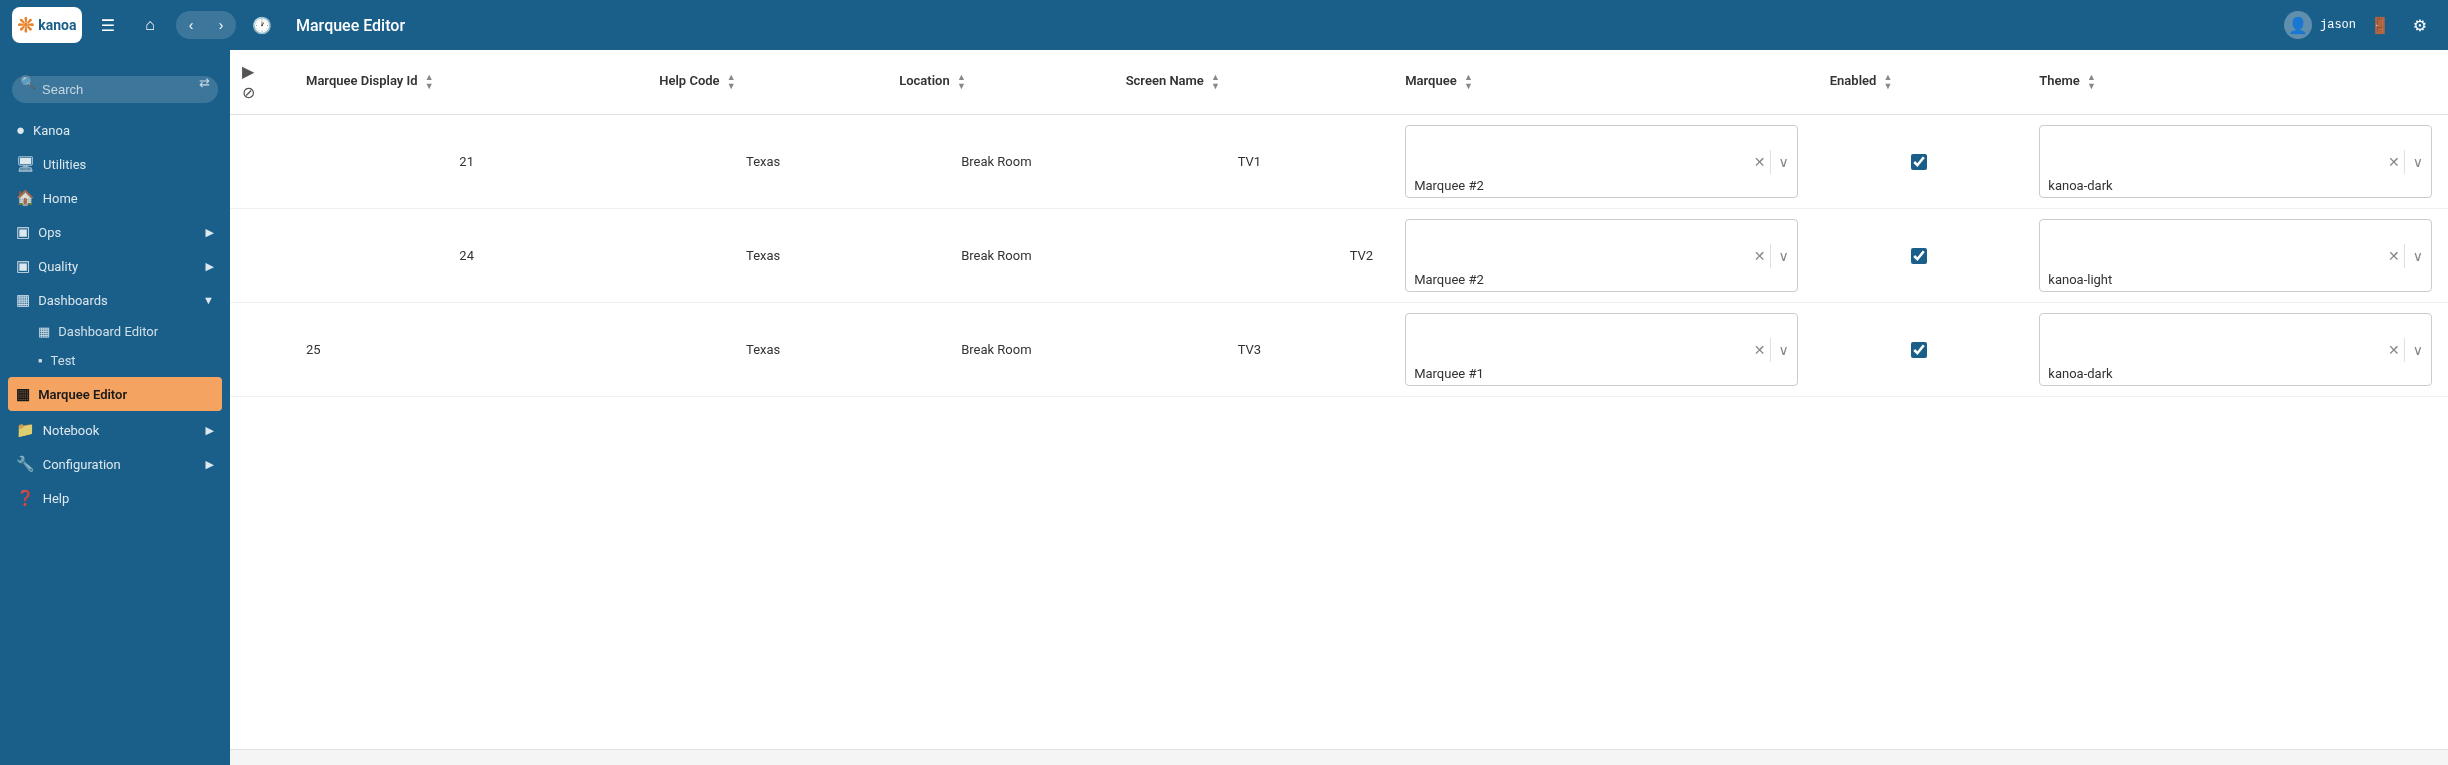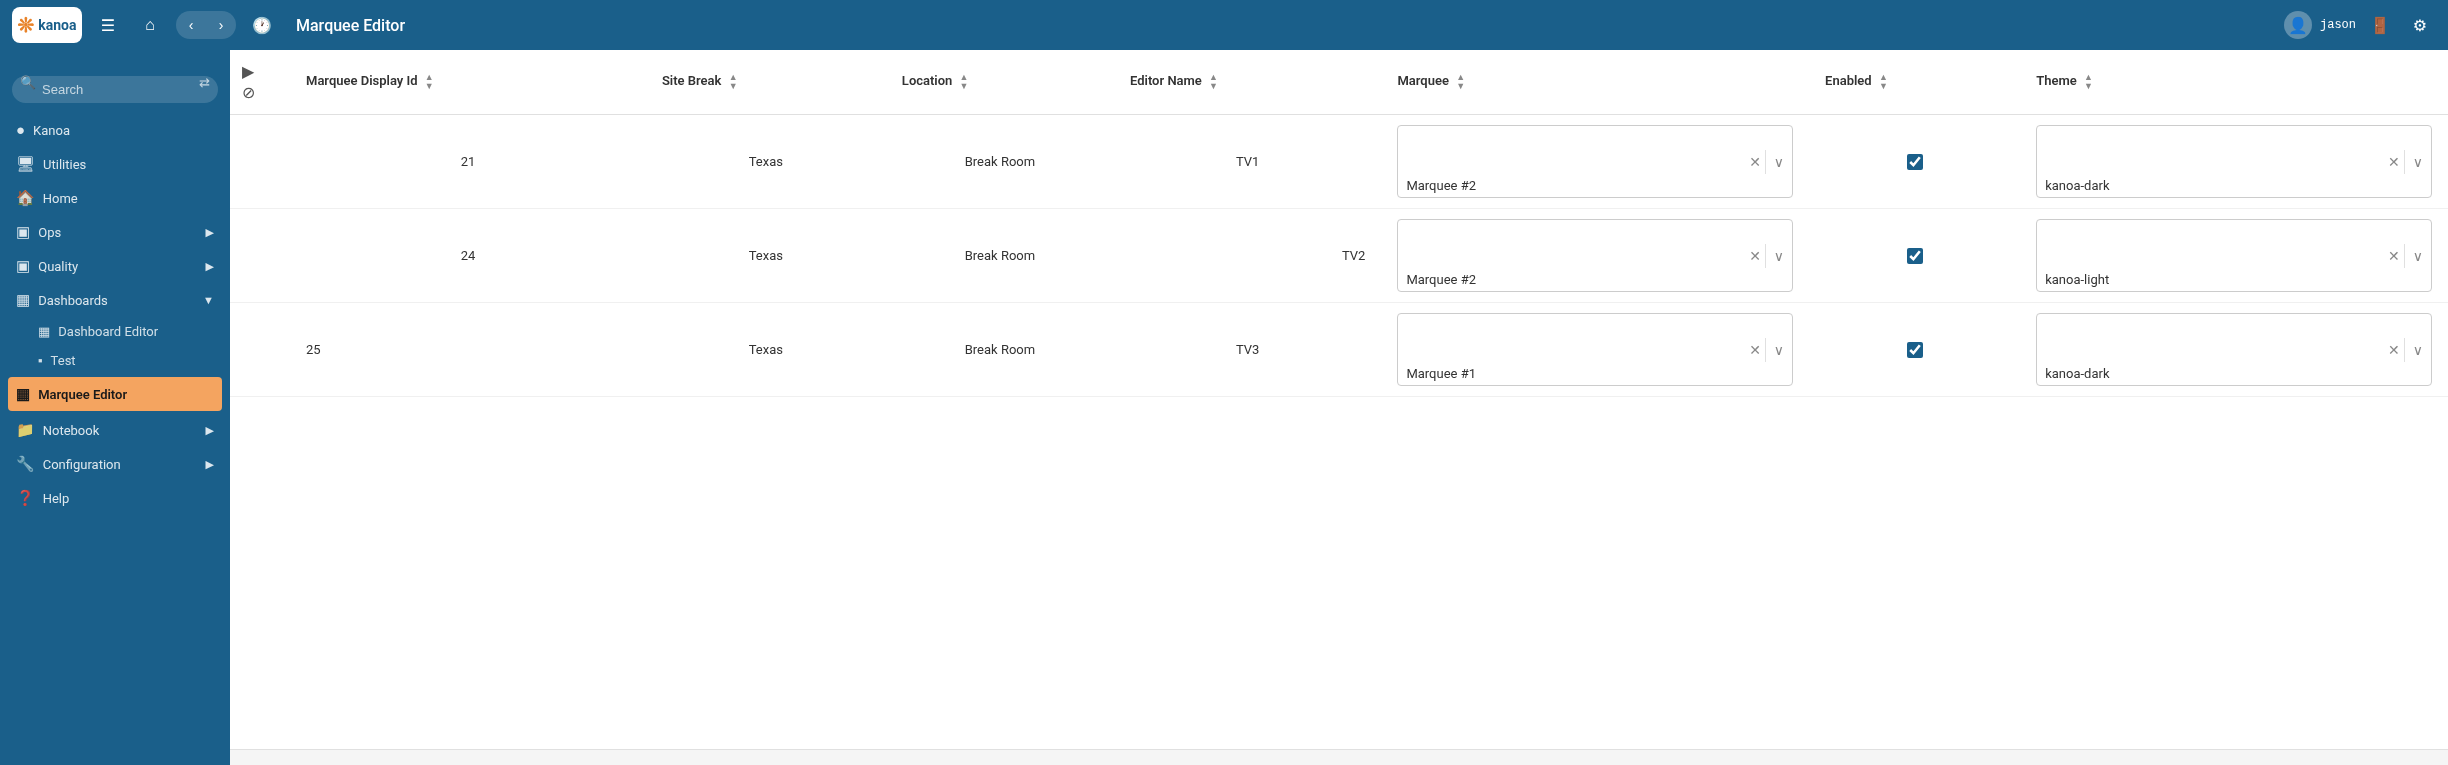--- a/index.html
+++ b/index.html
@@ -428,29 +428,29 @@
           <tr>
             <th class="th-controls">
               <button class="ctrl-btn">▶</button>
               <button class="ctrl-btn">⊘</button>
             </th>
             <th>
               <span>Marquee Display Id</span>
               <span class="sort-icons">▲<br>▼</span>
             </th>
             <th>
-              <span>Site Break</span>
+              <span>Help Code</span>
               <span class="sort-icons">▲<br>▼</span>
             </th>
             <th>
               <span>Location</span>
               <span class="sort-icons">▲<br>▼</span>
             </th>
             <th>
-              <span>Editor Name</span>
+              <span>Screen Name</span>
               <span class="sort-icons">▲<br>▼</span>
             </th>
             <th>
               <span>Marquee</span>
               <span class="sort-icons">▲<br>▼</span>
             </th>
             <th>
               <span>Enabled</span>
               <span class="sort-icons">▲<br>▼</span>
             </th>

